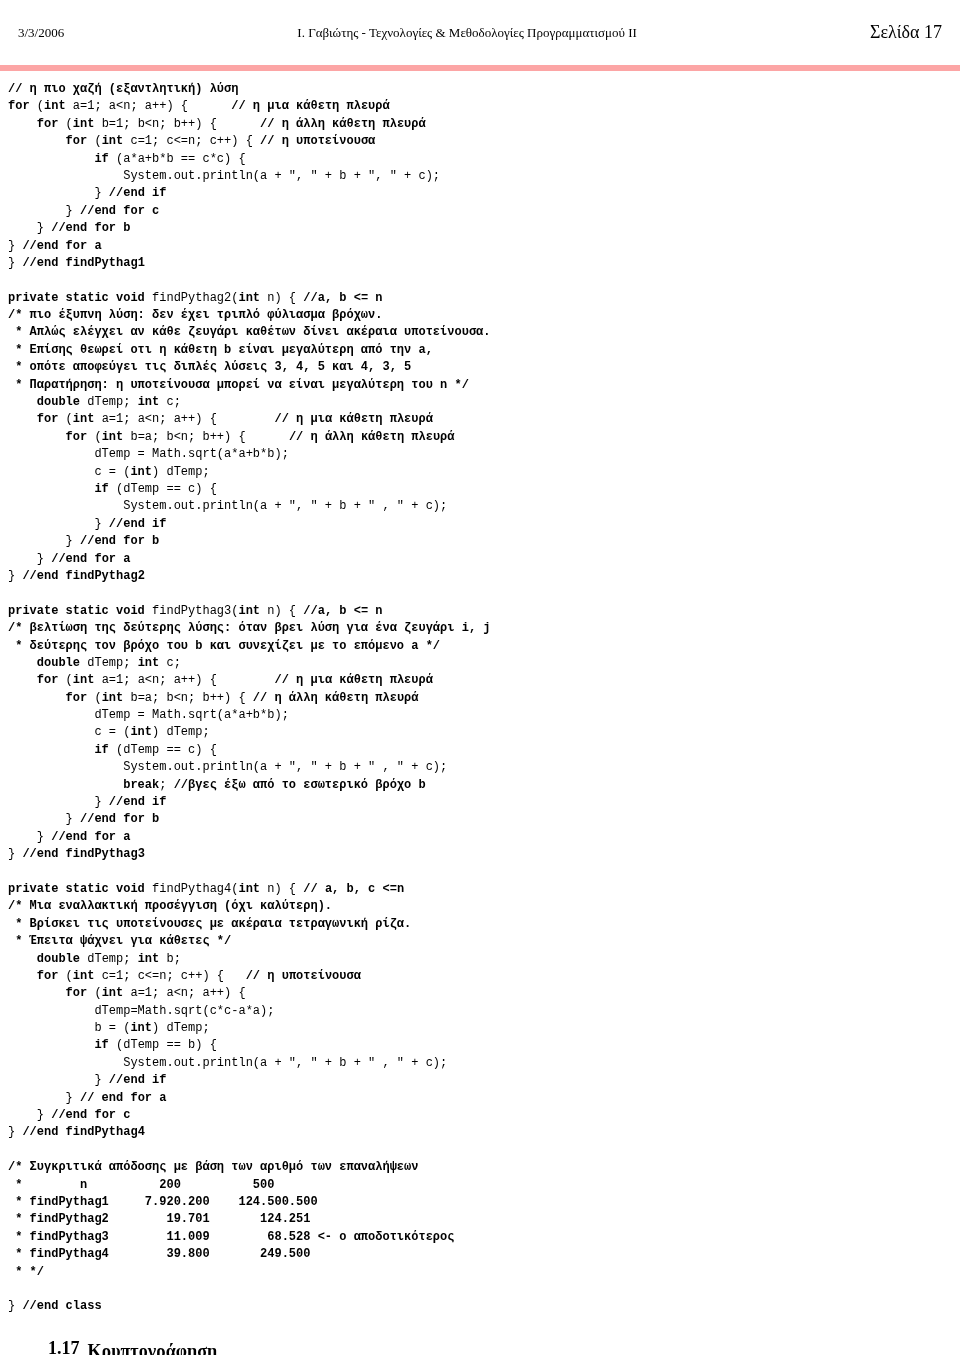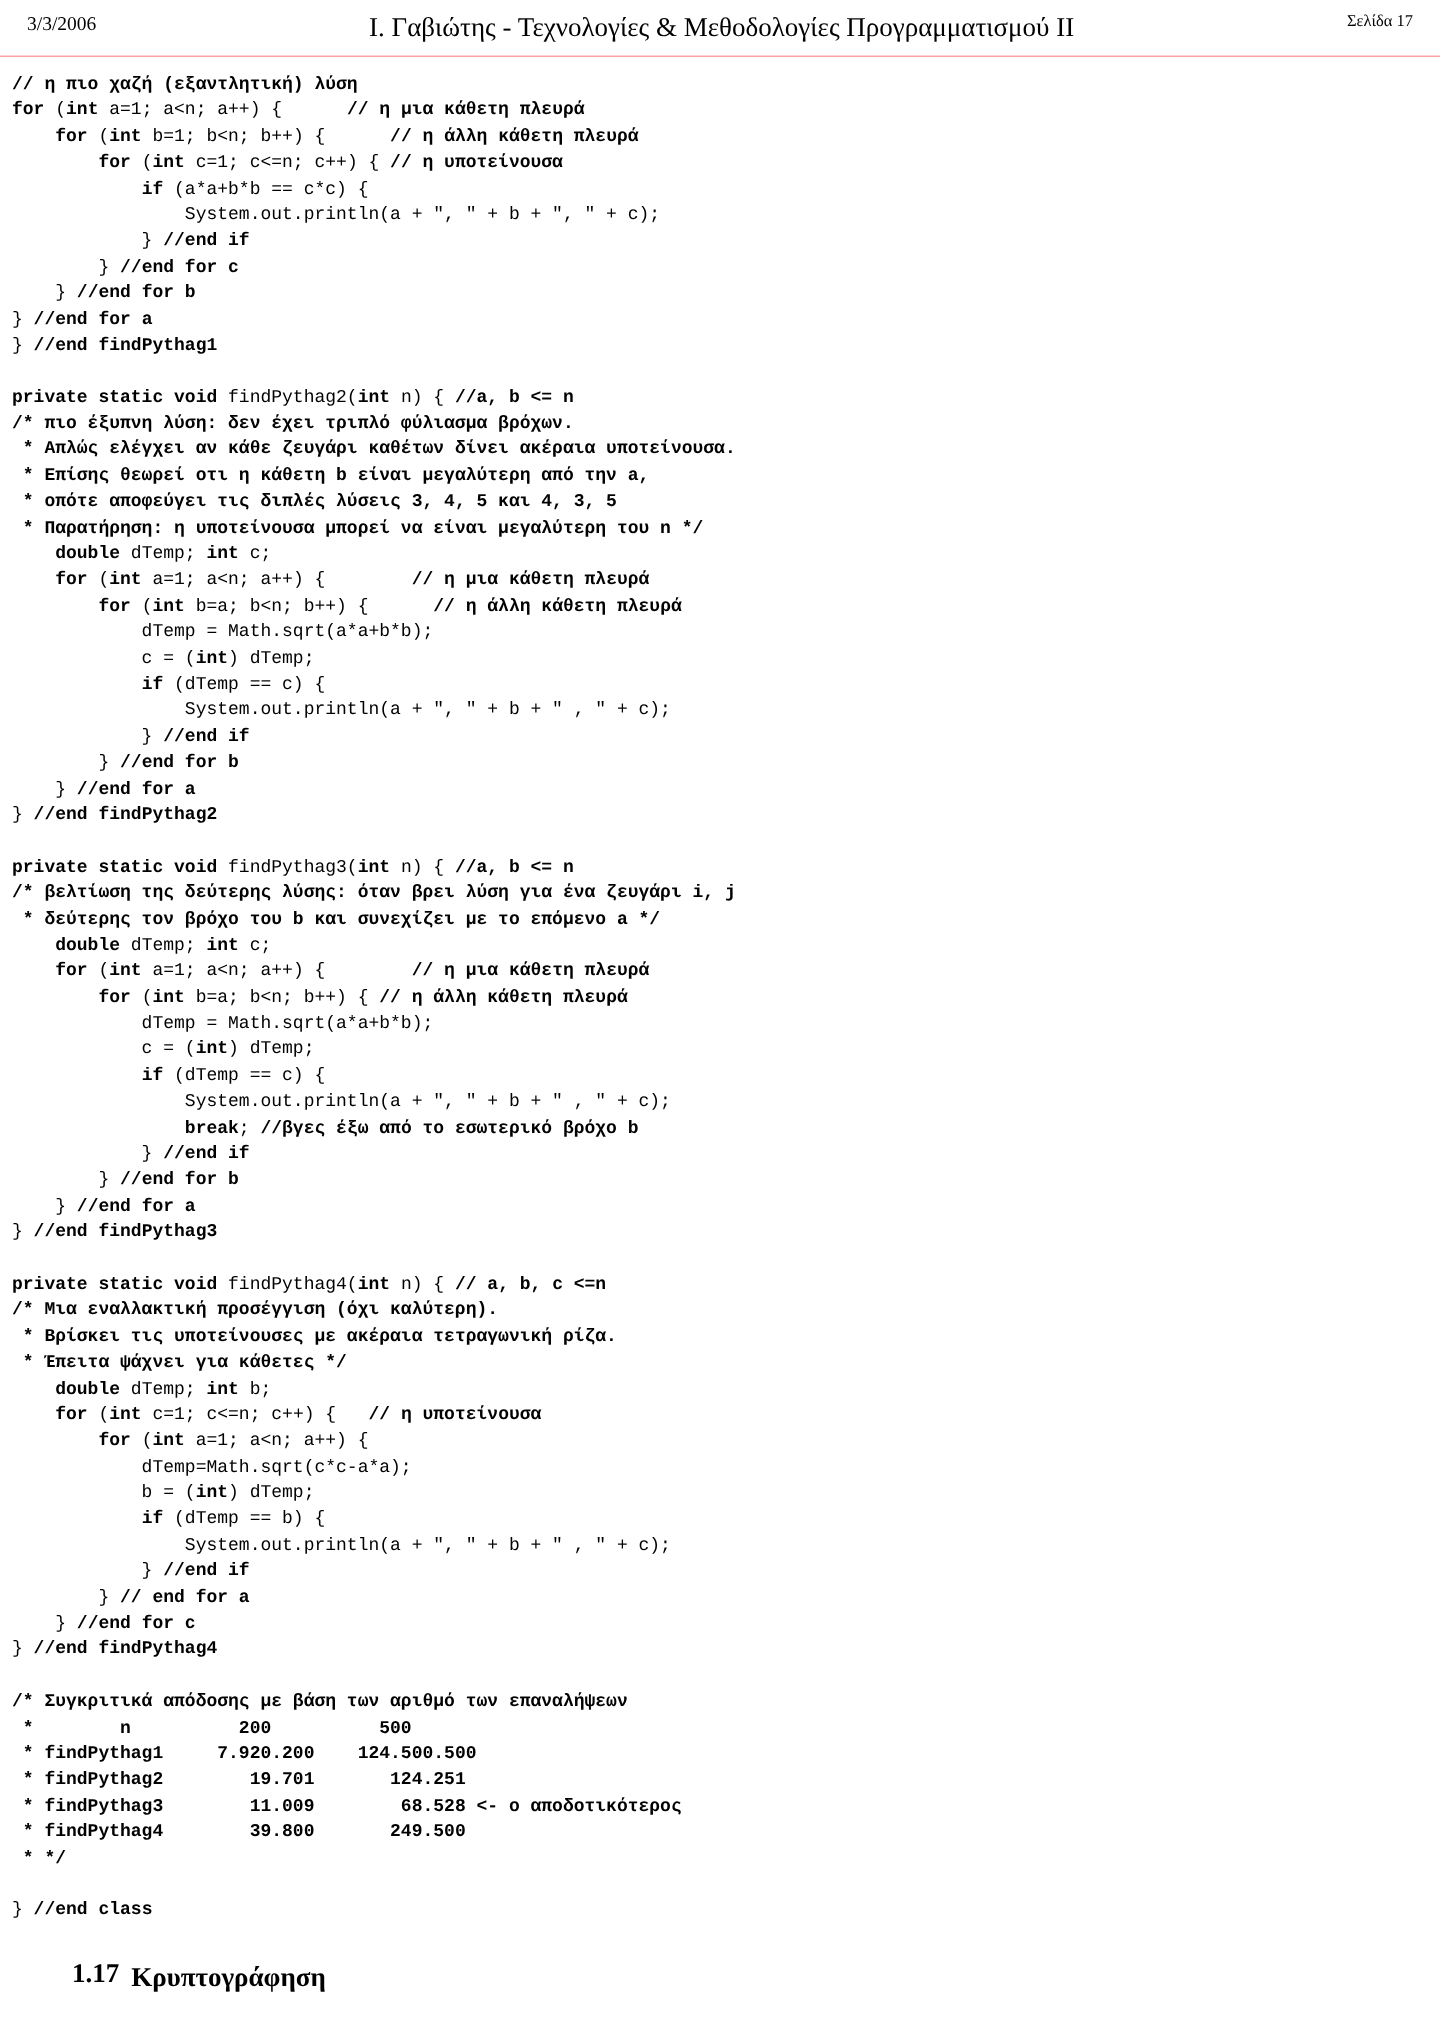--- a/index.html
+++ b/index.html
@@ -20,36 +20,37 @@
     .page-container {
       width: 960px;
       min-height: 1355px;
       padding: 0;
       position: relative;
     }
 
     .header {
       display: flex;
       justify-content: space-between;
-      border-bottom: 1px solid #fca5a5;
-      padding: 8px 18px;
+      align-items: center;
+      border-bottom: 6px solid #fca5a5;
+      padding: 22px 18px;
       font-size: 13px;
     }
 
     .header-left {
       font-size: 13px;
     }
 
     .header-center {
-      font-size: 18px;
+      font-size: 13px;
       text-align: center;
     }
 
     .header-right {
-      font-size: 11px;
+      font-size: 18px;
     }
 
     .content {
       padding: 10px 18px 10px 8px;
       font-family: 'Courier New', Courier, monospace;
       font-size: 12px;
       line-height: 1.45;
     }
 
     .code-block {

